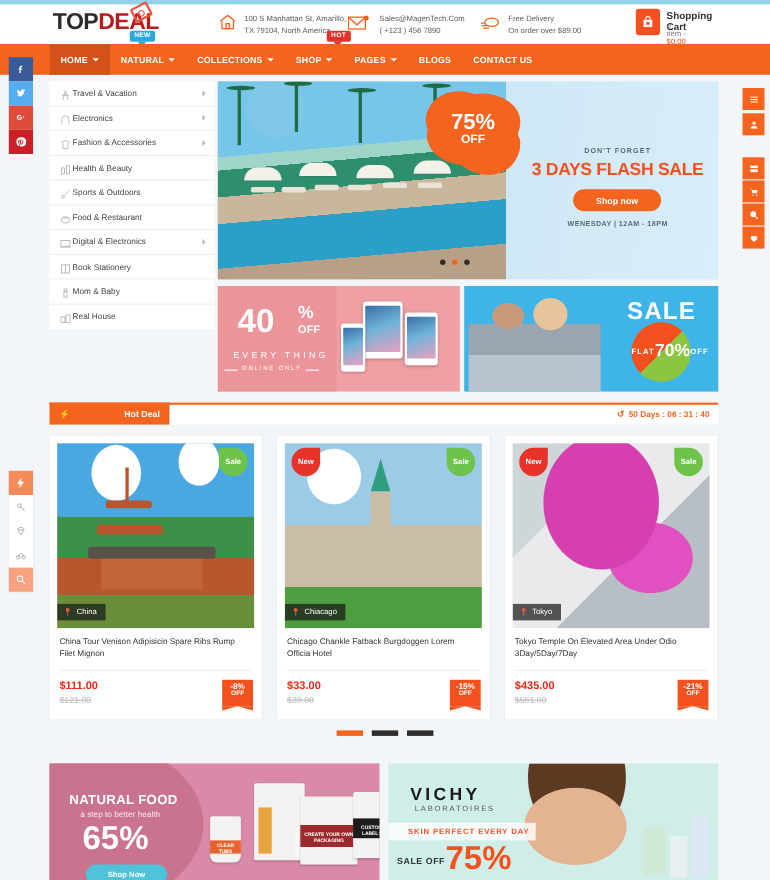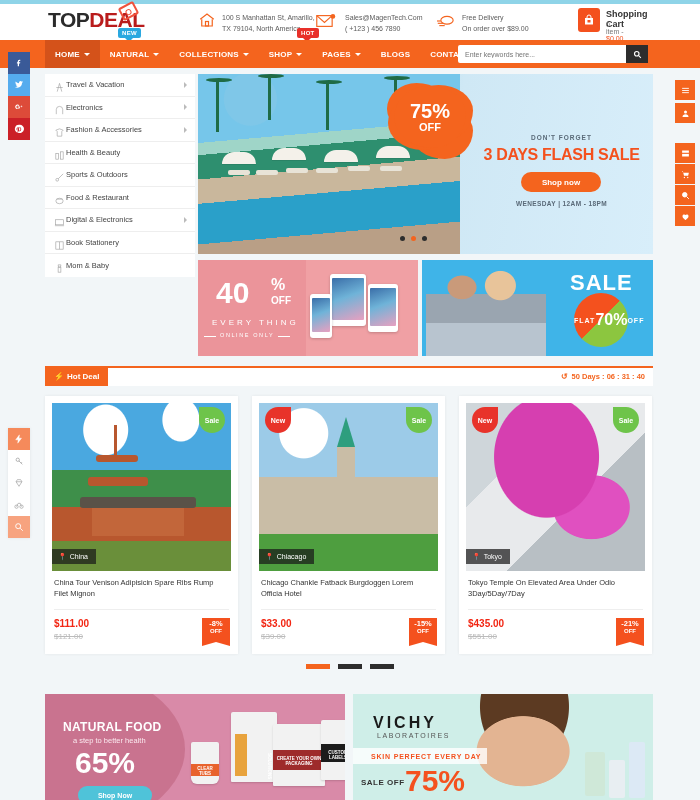--- a/index.html
+++ b/index.html
@@ -284,21 +284,21 @@
   
   .hotbar {
     position: absolute; left: 45px; top: 366px; width: 608px; height: 20px;
     background: #fff; border-top: 2px solid #f4641e;
   }
   .hotbar-tab {
     position: absolute; left: 0; top: -2px; height: 20px; background: #f4641e;
     display: flex; align-items: center; gap: 3px; padding: 0 9px; cursor: pointer;
   }
   .hotbar-tab .bolt { font-size: 8px; color: #fff; }
-  .hotbar-label { font-size: 8px; font-weight: bold; color: #fff; }
+  .hotbar-label { font-size: 8px; font-weight: bold; color: #fff; margin-left: 46px; }
   .countdown {
     position: absolute; right: 8px; top: 4px;
     font-size: 7.5px; font-weight: bold; color: #f4641e;
     display: flex; align-items: center; gap: 4px;
   }
   .cd-ico { font-size: 8px; }
 
   
   .products { position: absolute; left: 45px; top: 396px; width: 608px; height: 258px; }
   .pcard {
@@ -523,29 +523,20 @@
         <span>PAGES</span>
           <i class="caret"></i>
       </div>
       <div class="nav-item">
         <span>BLOGS</span>
       </div>
       <div class="nav-item">
         <span>CONTACT US</span>
       </div>
     </div>
-    <div class="searchbox">
-      <input class="search-input" type="text" placeholder="Enter keywords here..." style="">
-      <button class="search-btn">
-        <svg viewBox="0 0 24 24" fill="none" stroke="#fff" stroke-width="3">
-          <circle cx="10" cy="10" r="6"></circle>
-            <path d="M15 15 L21 21"></path>
-        </svg>
-      </button>
-    </div>
   </div>
 
   <div class="social-rail">
     <div class="social-btn s-fb">
       <svg viewBox="0 0 24 24">
           <path d="M15 7h-2a1 1 0 0 0-1 1v2h3l-.5 3H12v7H9v-7H7v-3h2V8a4 4 0 0 1 4-4h2z"></path>
         </svg>
     </div>
     <div class="social-btn s-tw">
       <svg viewBox="0 0 24 24">
@@ -700,20 +691,27 @@
             <path d="M12 4 v16"></path>
           </svg></span>
       <span class="cat-label">Book Stationery</span>
     </div>
     <div class="cat-row">
       <span class="cat-ico"><svg viewBox="0 0 24 24" fill="none" stroke="#555" stroke-width="1.4">
             <path d="M9 4 h6 l-1 5 H10z"></path>
             <rect x="9" y="9" width="6" height="11"></rect>
           </svg></span>
       <span class="cat-label">Mom &amp; Baby</span>
+    </div>
+    <div class="cat-row">
+      <span class="cat-ico"><svg viewBox="0 0 24 24" fill="none" stroke="#555" stroke-width="1.4">
+            <rect x="3" y="9" width="8" height="11"></rect>
+            <rect x="13" y="5" width="8" height="15"></rect>
+          </svg></span>
+      <span class="cat-label">Real House</span>
     </div>
   </div>
 
   <div class="hero">
     <div class="hero-photo">
       <div class="palm" style="left:18px; top:6px; width:3px; height:52px;"></div>
       <div class="palm" style="left:8px; top:4px; width:26px; height:4px; border-radius:50%;"></div>
       <div class="palm" style="left:70px; top:2px; width:3px; height:44px;"></div>
       <div class="palm" style="left:60px; top:0px; width:26px; height:4px; border-radius:50%;"></div>
       <div class="palm" style="left:128px; top:8px; width:3px; height:48px;"></div>

